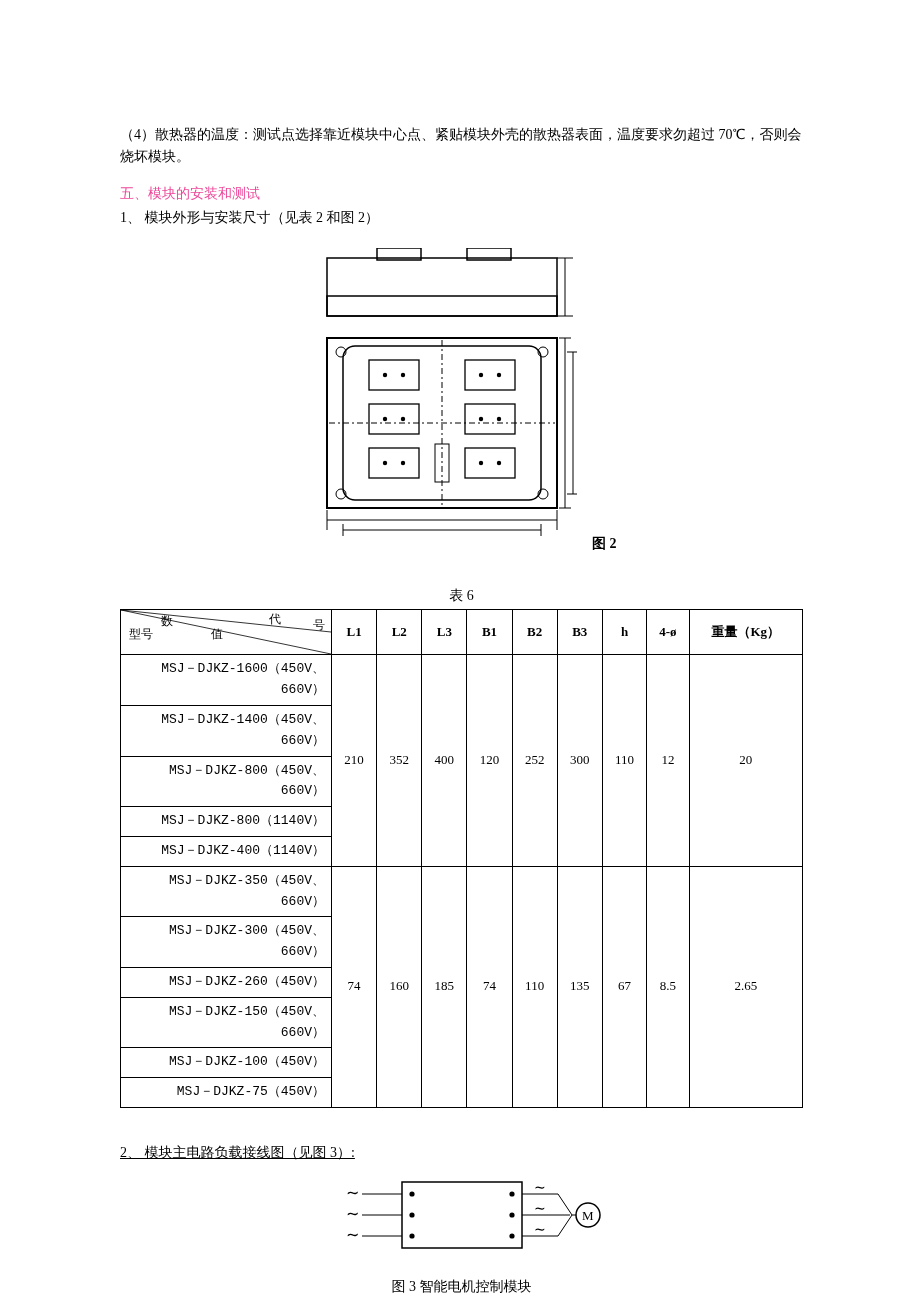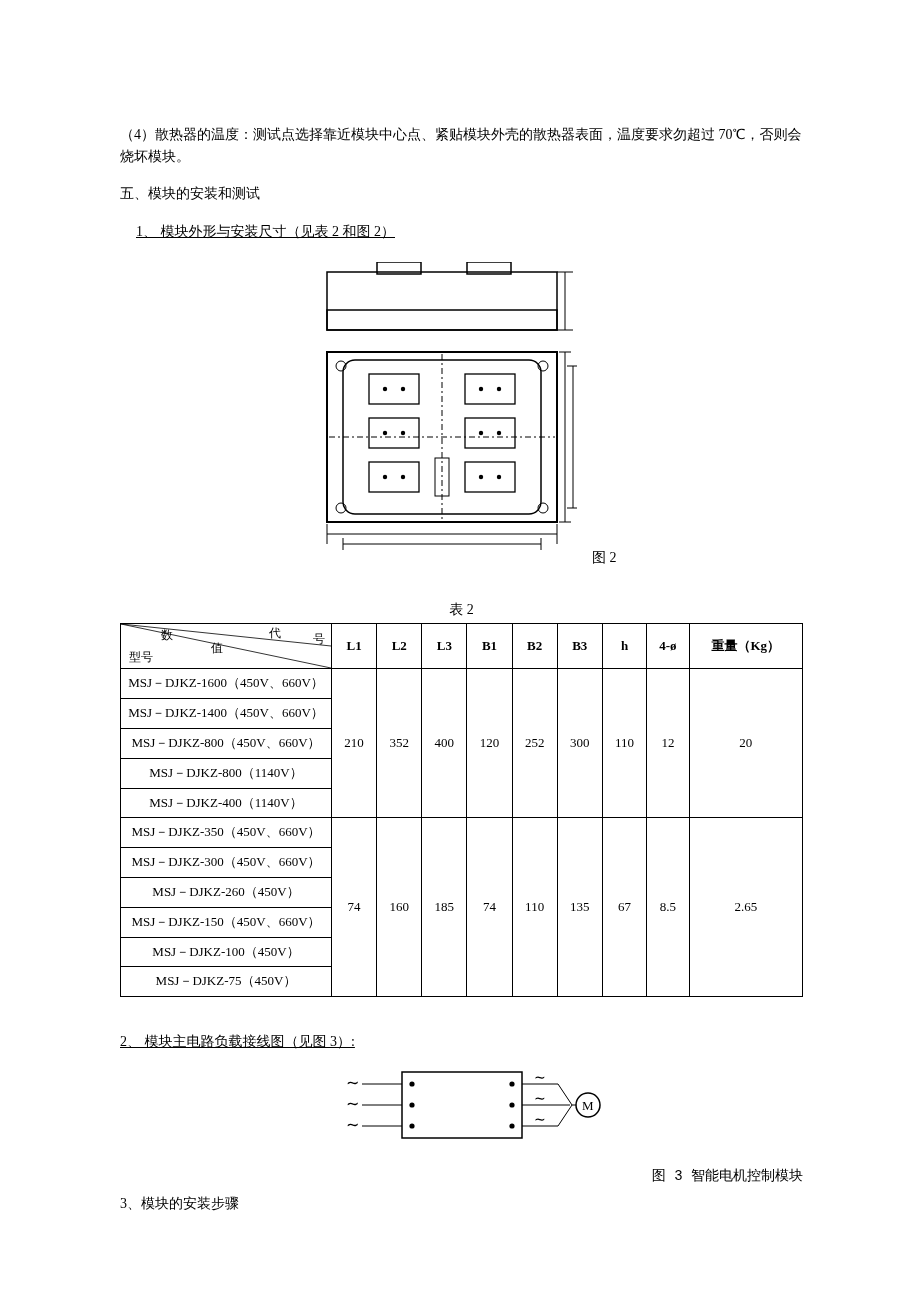--- a/index.html
+++ b/index.html
@@ -16,41 +16,41 @@
     min-height: 1302px;
     box-sizing: border-box;
     padding: 110px 117px 60px 120px;
     position: relative;
   }
   .para-4 {
     text-indent: 0;
     margin-bottom: 8px;
   }
   .heading-5 {
-    color: #000000;
-    margin: 14px 0 16px 0;
+    color: #ec4899;
+    margin: 14px 0 2px 0;
     font-family: Liberation Mono, monospace;
   }
   .item-1 {
-    margin: 0 0 6px 16px;
-    text-decoration: underline;
+    margin: 0 0 6px 0;
   }
   .fig2-wrap {
     text-align: center;
     margin: 18px 0 6px 0;
   }
   .fig2-svg {
     display: inline-block;
     vertical-align: bottom;
   }
   .fig2-label {
     display: inline-block;
     vertical-align: bottom;
     margin-left: 12px;
     font-size: 14px;
+    font-weight: bold;
   }
   .table-caption {
     text-align: center;
     margin: 30px 0 2px 0;
     font-size: 14px;
   }
   table.spec {
     border-collapse: collapse;
     width: 100%;
     font-size: 13px;
@@ -73,38 +73,38 @@
   }
   .corner-lbl {
     position: absolute;
     font-size: 12px;
     font-weight: normal;
   }
   .corner-lbl.shu { left: 40px; top: 2px; }
   .corner-lbl.dai { right: 50px; top: 0px; }
   .corner-lbl.hao { right: 6px; top: 6px; }
   .corner-lbl.zhi { left: 90px; bottom: 10px; }
-  .corner-lbl.xinghao { left: 8px; bottom: 1px; }
+  .corner-lbl.xinghao { left: 8px; bottom: 10px; }
   table.spec td.model {
-    text-align: center;
+    text-align: right;
     padding-left: 6px;
+    font-family: Liberation Mono, monospace;
   }
   .item-2 {
     margin: 34px 0 10px 0;
     text-decoration: underline;
   }
   .fig3-wrap {
     text-align: center;
     margin: 4px 0 6px 0;
   }
   .fig3-caption {
-    text-align: right;
+    text-align: center;
     margin: 0 0 6px 0;
     font-size: 14px;
-    font-family: Liberation Mono, monospace;
   }
   .item-3 {
     margin: 4px 0 4px 0;
   }
 </style>
 </head>
 <body>
 
 <div class="page">
 
@@ -175,21 +175,21 @@
         <line x1="252" y1="90" x2="264" y2="90" stroke="#000"></line>
         <line x1="252" y1="260" x2="264" y2="260" stroke="#000"></line>
         <line x1="266" y1="104" x2="266" y2="246" stroke="#000"></line>
         <line x1="260" y1="104" x2="270" y2="104" stroke="#000"></line>
         <line x1="260" y1="246" x2="270" y2="246" stroke="#000"></line>
       </svg>
     </span>
     <span class="fig2-label">图 2</span>
   </div>
 
-  <p class="table-caption">表 2</p>
+  <p class="table-caption">表 6</p>
 
   <table class="spec">
     <thead>
       <tr>
         <th class="corner">
           <svg class="corner-svg" viewBox="0 0 210 44" preserveAspectRatio="none">
             <line x1="0" y1="0" x2="210" y2="22" stroke="#000" stroke-width="0.8"></line>
             <line x1="0" y1="0" x2="210" y2="44" stroke="#000" stroke-width="0.8"></line>
           </svg>
           <span class="corner-lbl shu">数</span>

